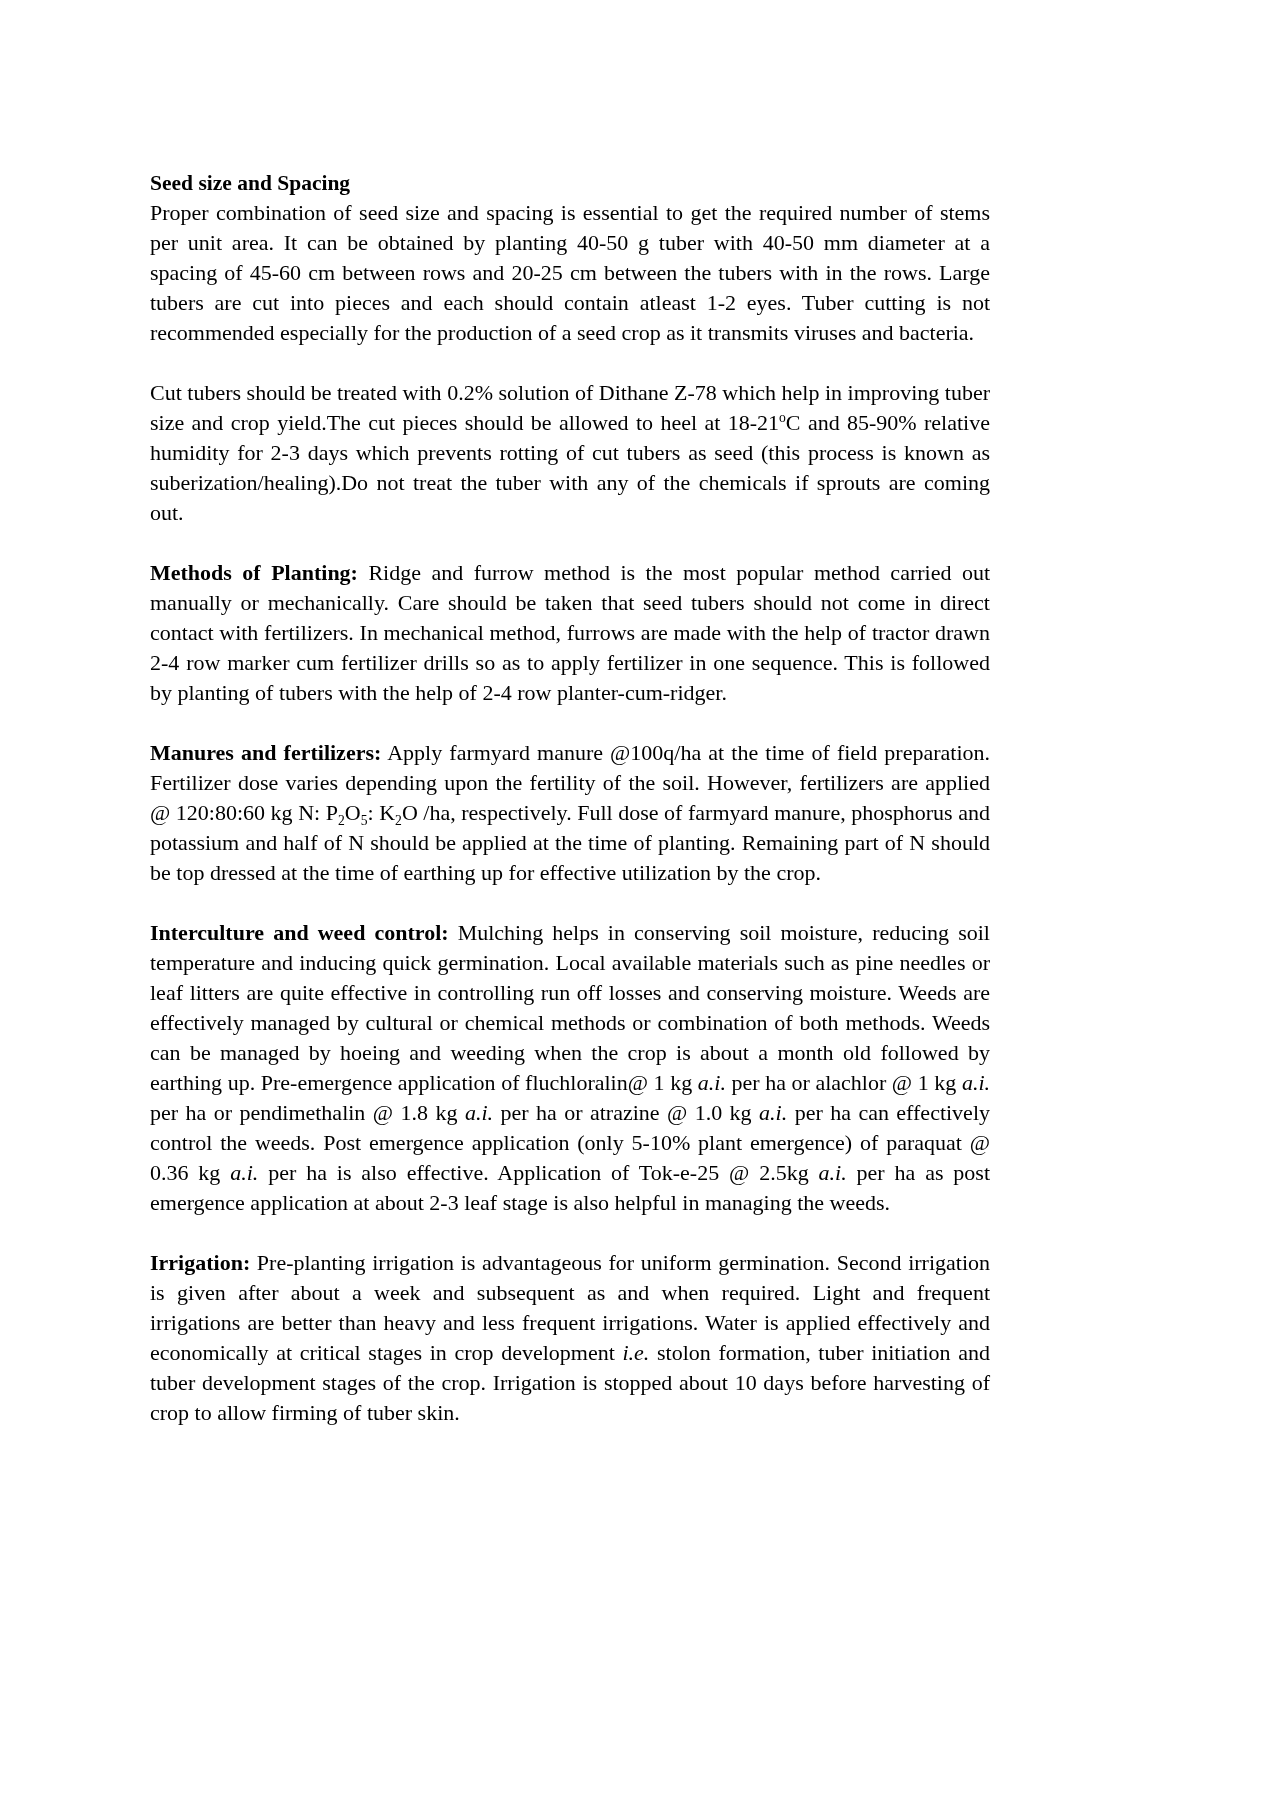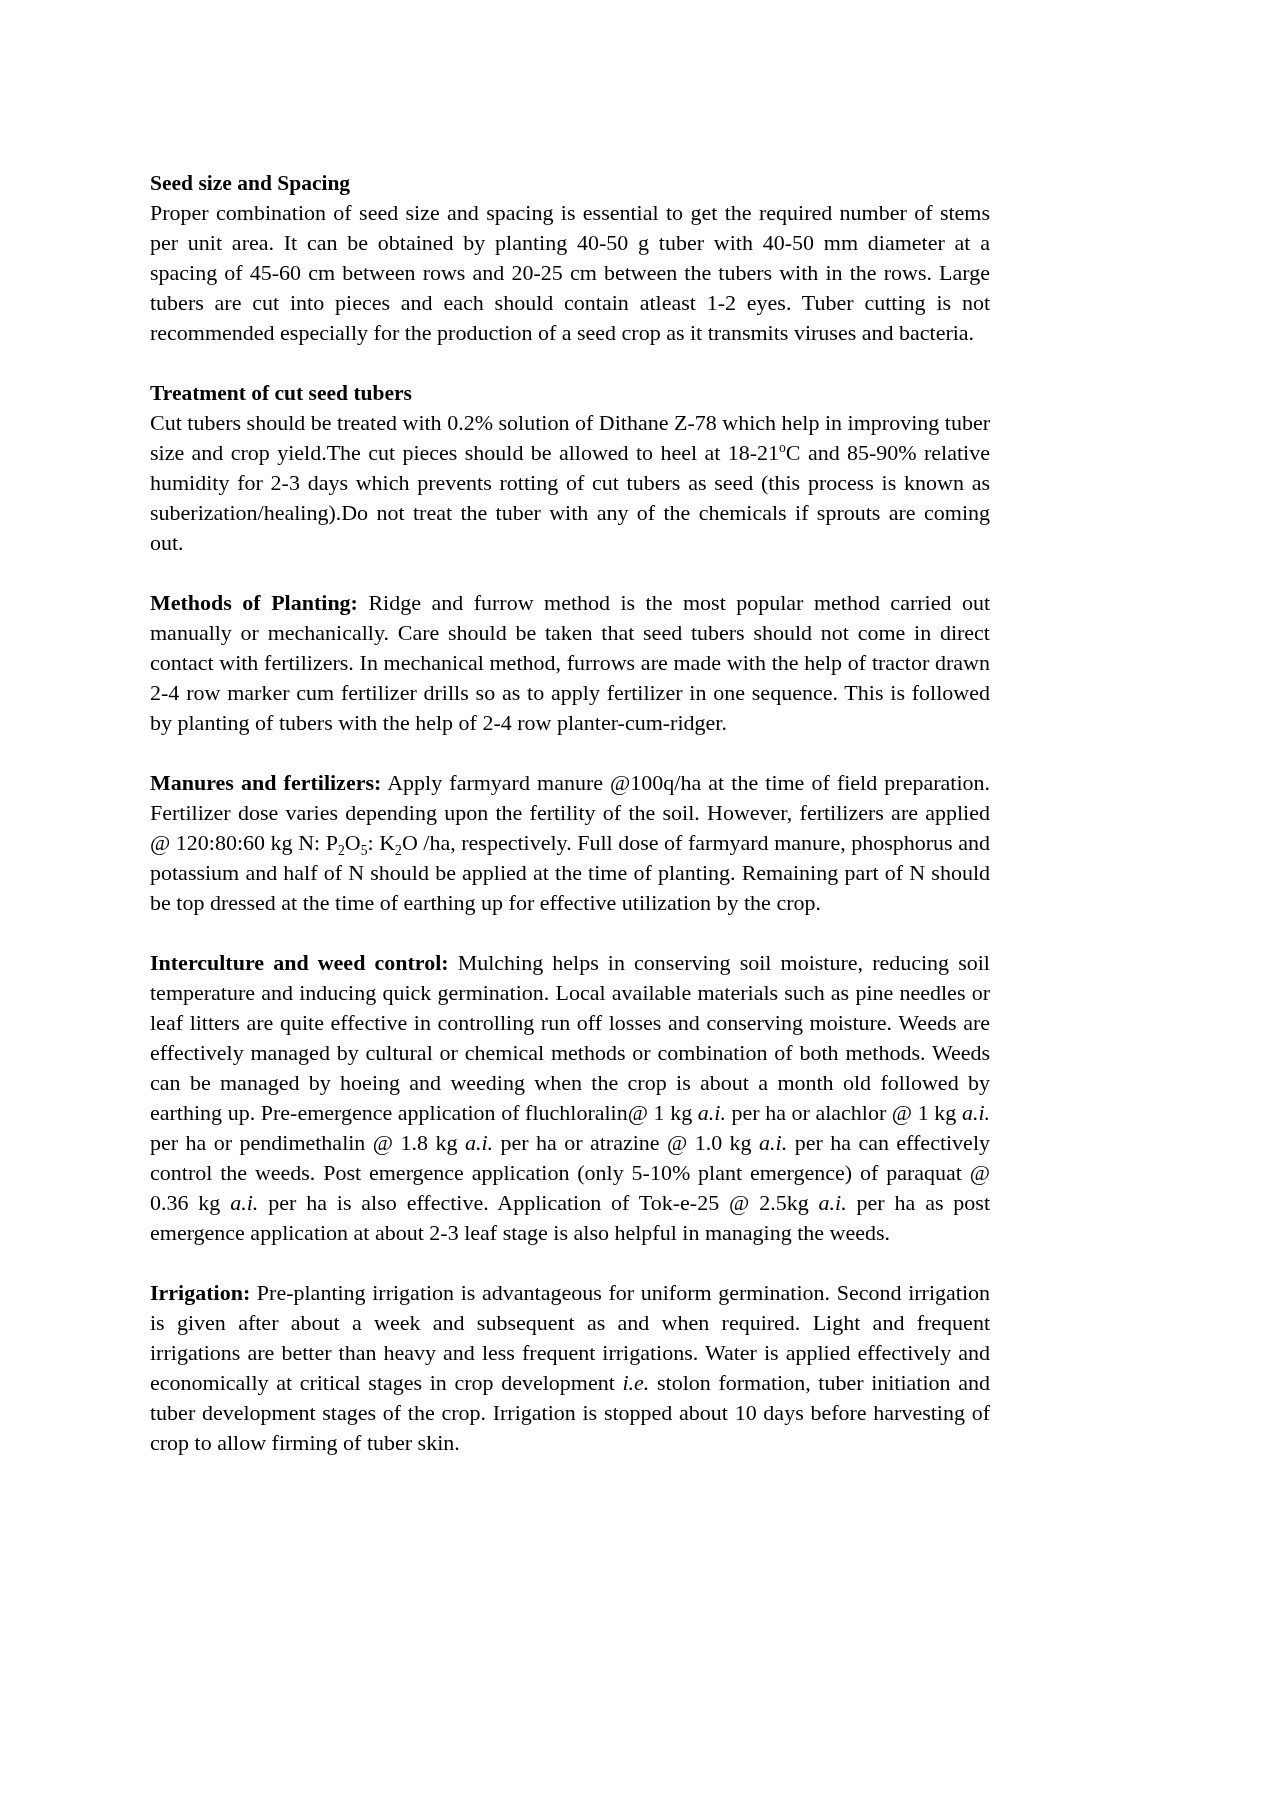--- a/index.html
+++ b/index.html
@@ -52,21 +52,20 @@
 <body>
 
 <div class="page">
 
   <section class="doc-section">
     <h2 class="block-heading">Seed size and Spacing</h2>
     <p class="body-para"><span>Proper combination of seed size and spacing is essential to get the required number of stems per unit area. It can be obtained by planting 40-50 g tuber with 40-50 mm diameter at a spacing of 45-60 cm between rows and 20-25 cm between the tubers with in the rows. Large tubers are cut into pieces and each should contain atleast 1-2 eyes. Tuber cutting is not recommended especially for the production of a seed crop as it transmits viruses and bacteria.</span></p>
   </section>
 
   <section class="doc-section">
-    <h2 class="block-heading">Treatment of cut seed tubers</h2>
     <p class="body-para"><span>Cut tubers should be treated with 0.2% solution of Dithane Z-78 which help in improving tuber size and crop yield.The cut pieces should be allowed to heel at 18-21</span><sup>o</sup><span>C and 85-90% relative humidity for 2-3 days which prevents rotting of cut tubers as seed (this process is known as suberization/healing).Do not treat the tuber with any of the chemicals if sprouts are coming out.</span></p>
   </section>
 
   <section class="doc-section">
     <p class="body-para"><b class="runin-heading">Methods of Planting:</b><span> Ridge and furrow method is the most popular method carried out manually or mechanically. Care should be taken that seed tubers should not come in direct contact with fertilizers. In mechanical method, furrows are made with the help of tractor drawn 2-4 row marker cum fertilizer drills so as to apply fertilizer in one sequence. This is followed by planting of tubers with the help of 2-4 row planter-cum-ridger.</span></p>
   </section>
 
   <section class="doc-section">
     <p class="body-para"><b class="runin-heading">Manures and fertilizers:</b><span> Apply farmyard manure @100q/ha at the time of field preparation. Fertilizer dose varies depending upon the fertility of the soil. However, fertilizers are applied @ 120:80:60 kg N: P</span><sub>2</sub><span>O</span><sub>5</sub><span>: K</span><sub>2</sub><span>O /ha, respectively. Full dose of farmyard manure, phosphorus and potassium and half of N should be applied at the time of planting. Remaining part of N should be top dressed at the time of earthing up for effective utilization by the crop.</span></p>
   </section>

